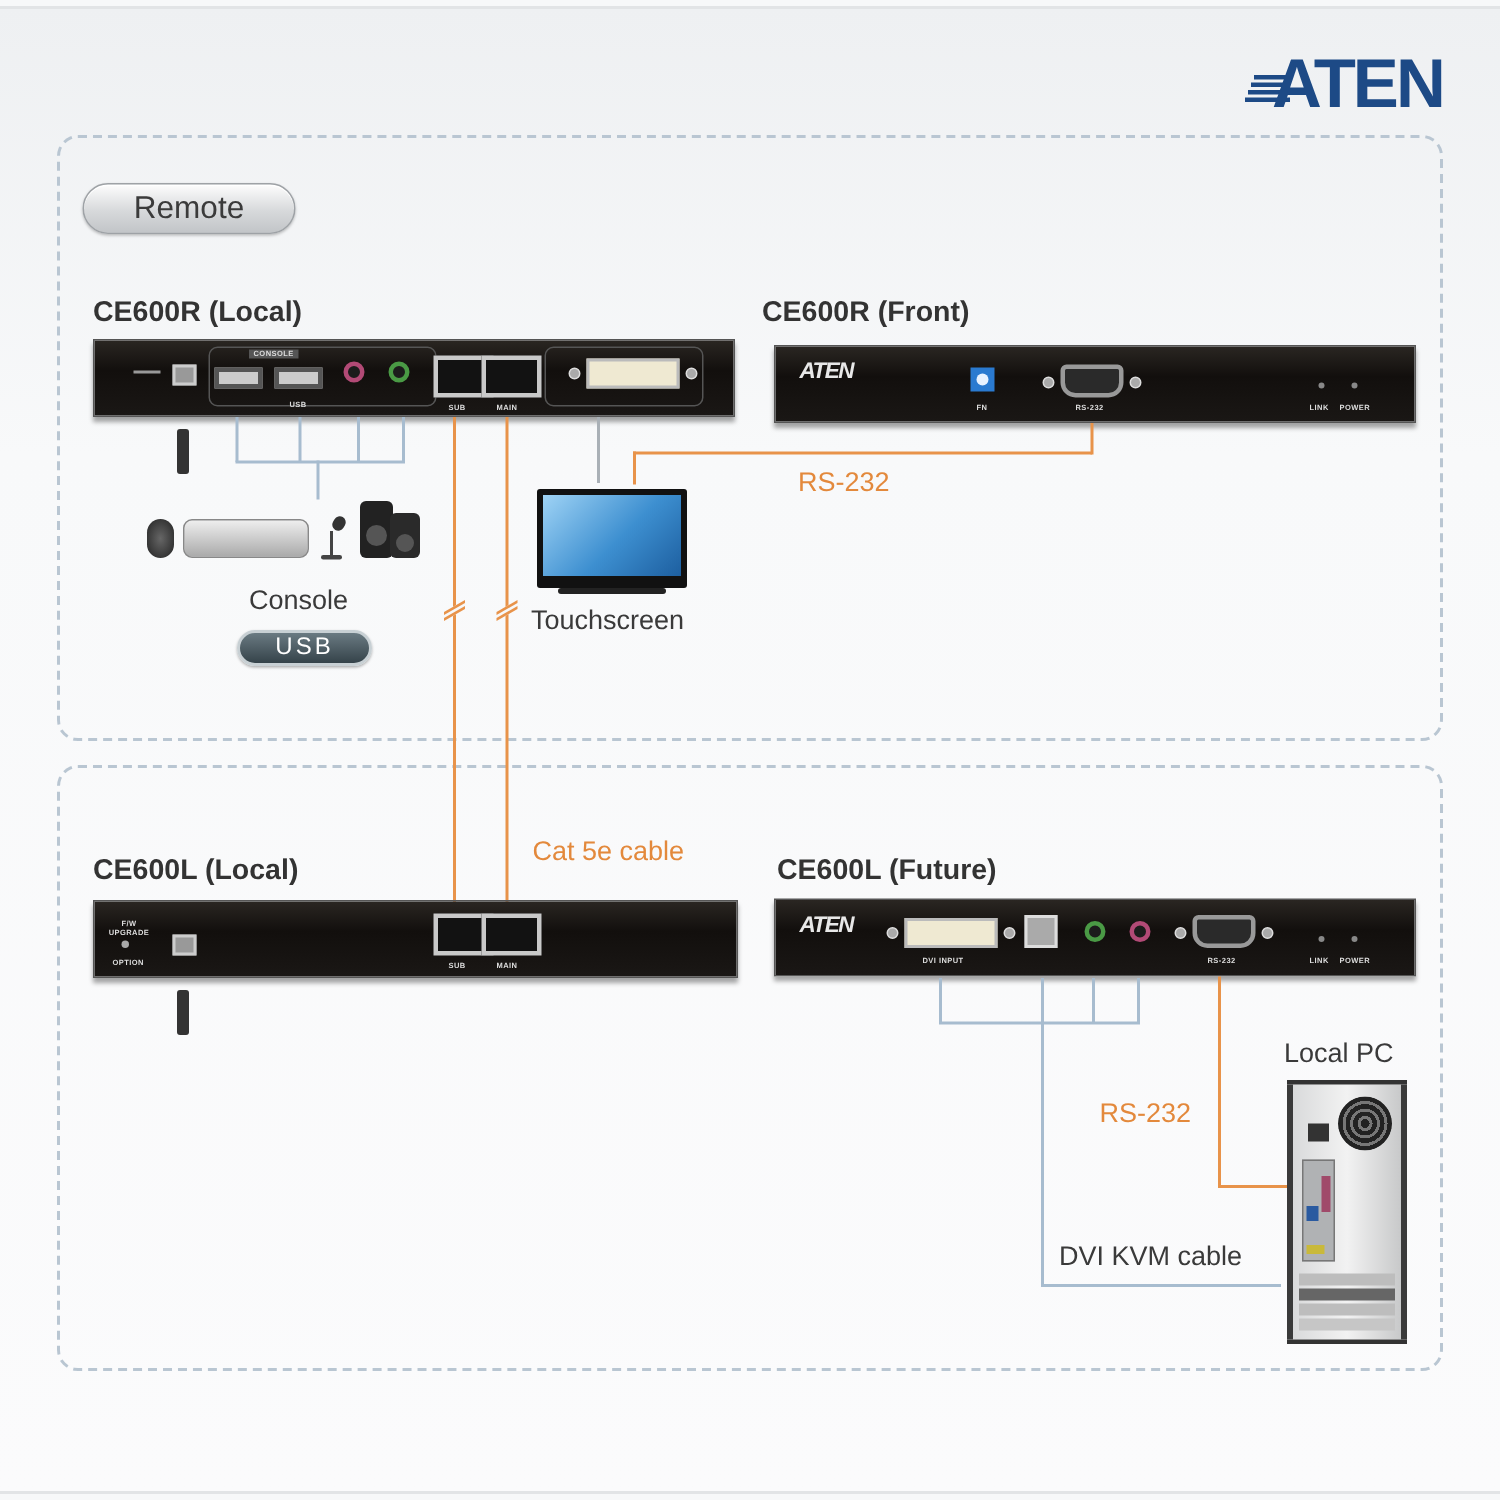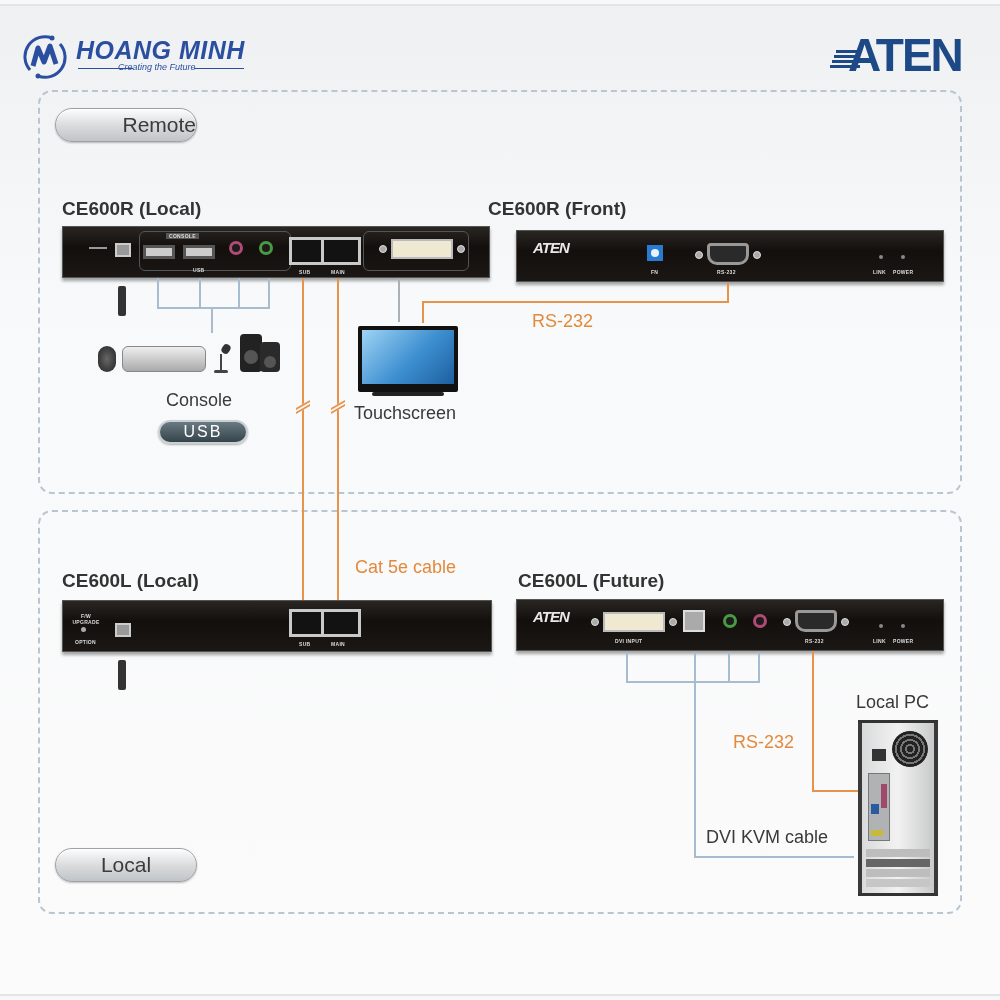--- a/index.html
+++ b/index.html
@@ -29,49 +29,35 @@
   .db9 { position: absolute; width: 42px; height: 22px; background: #2a2a2a; border: 3px solid #999; border-radius: 4px 4px 10px 10px; }
   .usbA { position: absolute; width: 32px; height: 14px; background: #ccc; border: 3px solid #555; }
   .jack { position: absolute; width: 14px; height: 14px; border-radius: 50%; background: #1c1c1c; border: 3px solid; }
   .aten-sm { position: absolute; color: #e8e8e8; font-weight: bold; font-size: 15px; font-style: italic; letter-spacing: -1px; }
 </style>
 </head>
 <body>
 
 <div class="frame">
 
-  <div class="abs" style="left:22px;top:28px;width:230px;height:50px;">
-    <svg width="46" height="46" viewBox="0 0 46 46" class="abs" style="left:0;top:0">
-      <path d="M8 36 A20 20 0 0 1 30 4" stroke="#2b4fa0" stroke-width="3" fill="none"></path>
-      <path d="M38 10 A20 20 0 0 1 16 42" stroke="#2b4fa0" stroke-width="3" fill="none"></path>
-      <circle cx="30" cy="4" r="2.5" fill="#2b4fa0"></circle>
-        <circle cx="16" cy="42" r="2.5" fill="#2b4fa0"></circle>
-      <path d="M11 32 L16 14 L22 28 L28 12 L34 30" stroke="#2b4fa0" stroke-width="5" fill="none" stroke-linejoin="round"></path>
-    </svg>
-    <div class="abs" style="left:54px;top:2px;font-size:25px;font-weight:bold;font-style:italic;color:#2b4fa0;letter-spacing:.5px;">HOANG MINH</div>
-    <div class="abs" style="left:56px;top:34px;width:55px;height:1px;background:#2b4fa0;"></div>
-    <div class="abs" style="left:172px;top:34px;width:50px;height:1px;background:#2b4fa0;"></div>
-    <div class="abs" style="left:96px;top:28px;font-size:9px;font-style:italic;color:#2b4fa0;">Creating the Future</div>
-  </div>
 
   <div class="abs" style="left:830px;top:26px;width:145px;height:48px;">
     <svg width="30" height="22" class="abs" style="left:0;top:18px">
       <rect x="6" y="0" width="24" height="3" fill="#1d4a86"></rect>
         <rect x="4" y="5" width="26" height="3" fill="#1d4a86"></rect>
       <rect x="2" y="10" width="28" height="3" fill="#1d4a86"></rect>
         <rect x="0" y="15" width="30" height="3" fill="#1d4a86"></rect>
     </svg>
     <div class="abs" style="left:18px;top:-4px;font-size:46px;font-weight:bold;color:#1d4a86;letter-spacing:-2px;">ATEN</div>
   </div>
 
   <div class="zone" style="left:38px;top:84px;width:924px;height:404px;"></div>
   <div class="zone" style="left:38px;top:504px;width:924px;height:404px;"></div>
 
-  <div class="pill" style="left:55px;top:102px;text-align:right;">Remote</div>
-  <div class="pill" style="left:55px;top:842px;">Local</div>
+  <div class="pill" style="left:55px;top:116px;">Remote</div>
 
   <div class="dev-title" style="left:62px;top:192px;">CE600R (Local)</div>
   <div class="panel" style="left:62px;top:220px;width:428px;">
     <div class="abs" style="left:26px;top:20px;width:18px;height:10px;border-top:2px solid #999;"></div>
     <div class="abs" style="left:52px;top:16px;width:16px;height:14px;background:#999;border:2px solid #ccc;"></div>
     <div class="abs" style="left:76px;top:4px;width:152px;height:40px;border:1px solid #555;border-radius:6px;"></div>
     <div class="tiny" style="left:103px;top:6px;background:#555;padding:0 3px;">CONSOLE</div>
     <div class="usbA" style="left:80px;top:18px;"></div>
     <div class="usbA" style="left:120px;top:18px;"></div>
     <div class="tiny" style="left:130px;top:40px;">USB</div>
@@ -80,21 +66,21 @@
     <div class="port-rj" style="left:226px;top:10px;"></div>
     <div class="port-rj" style="left:258px;top:10px;"></div>
     <div class="tiny" style="left:236px;top:42px;">SUB</div>
     <div class="tiny" style="left:268px;top:42px;">MAIN</div>
     <div class="abs" style="left:300px;top:4px;width:106px;height:40px;border:1px solid #555;border-radius:6px;"></div>
     <div class="screw" style="left:316px;top:18px;"></div>
     <div class="dvi" style="left:328px;top:12px;"></div>
     <div class="screw" style="left:394px;top:18px;"></div>
   </div>
 
-  <div class="dev-title" style="left:488px;top:192px;text-align:right;">CE600R (Front)</div>
+  <div class="dev-title" style="left:508px;top:192px;text-align:right;">CE600R (Front)</div>
   <div class="panel" style="left:516px;top:224px;width:428px;">
     <div class="aten-sm" style="left:16px;top:8px;">ATEN</div>
     <div class="abs" style="left:130px;top:14px;width:16px;height:16px;background:#2a7ad0;">
       <div class="abs" style="left:4px;top:4px;width:8px;height:8px;border-radius:50%;background:#e8f2ff;"></div>
     </div>
     <div class="tiny" style="left:134px;top:38px;">FN</div>
     <div class="screw" style="left:178px;top:20px;"></div>
     <div class="db9" style="left:190px;top:12px;"></div>
     <div class="screw" style="left:236px;top:20px;"></div>
     <div class="tiny" style="left:200px;top:38px;">RS-232</div>

